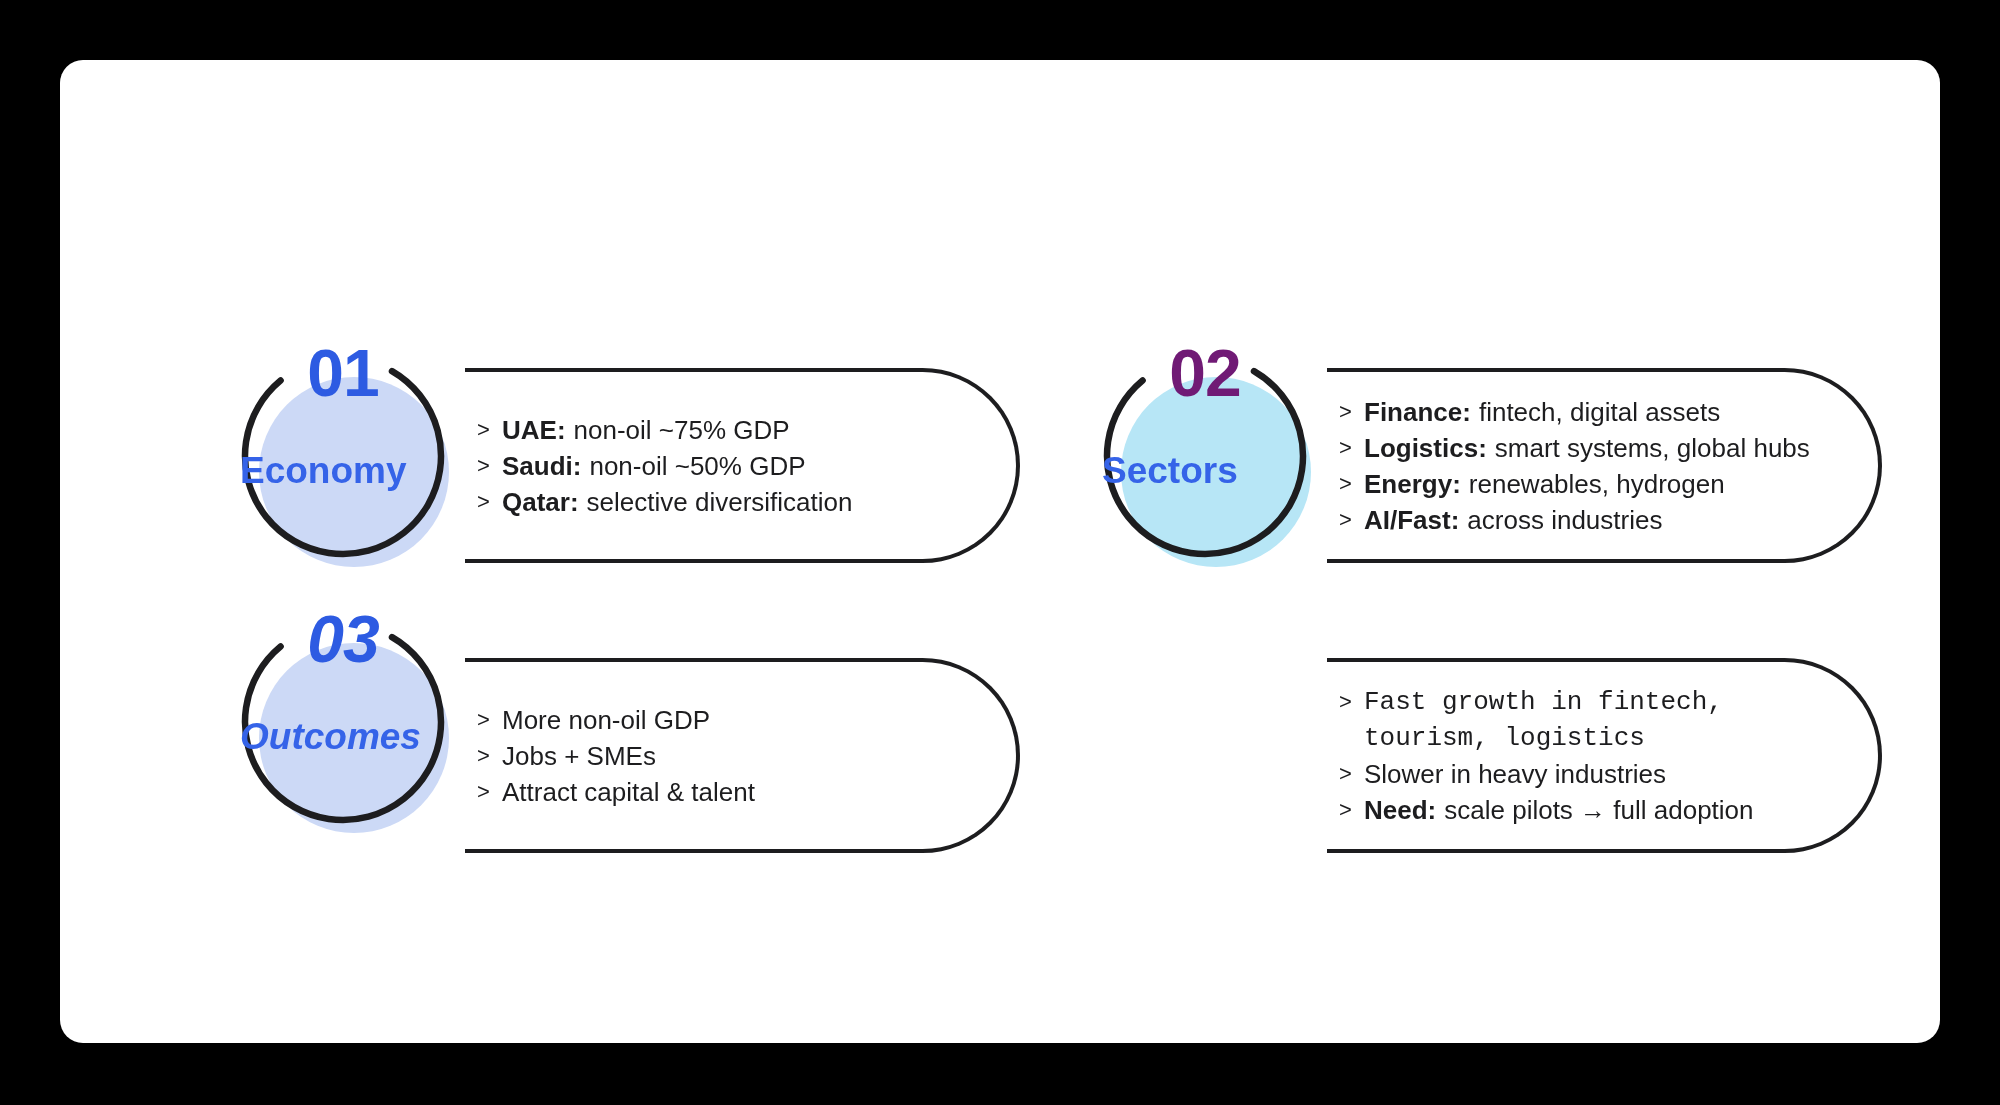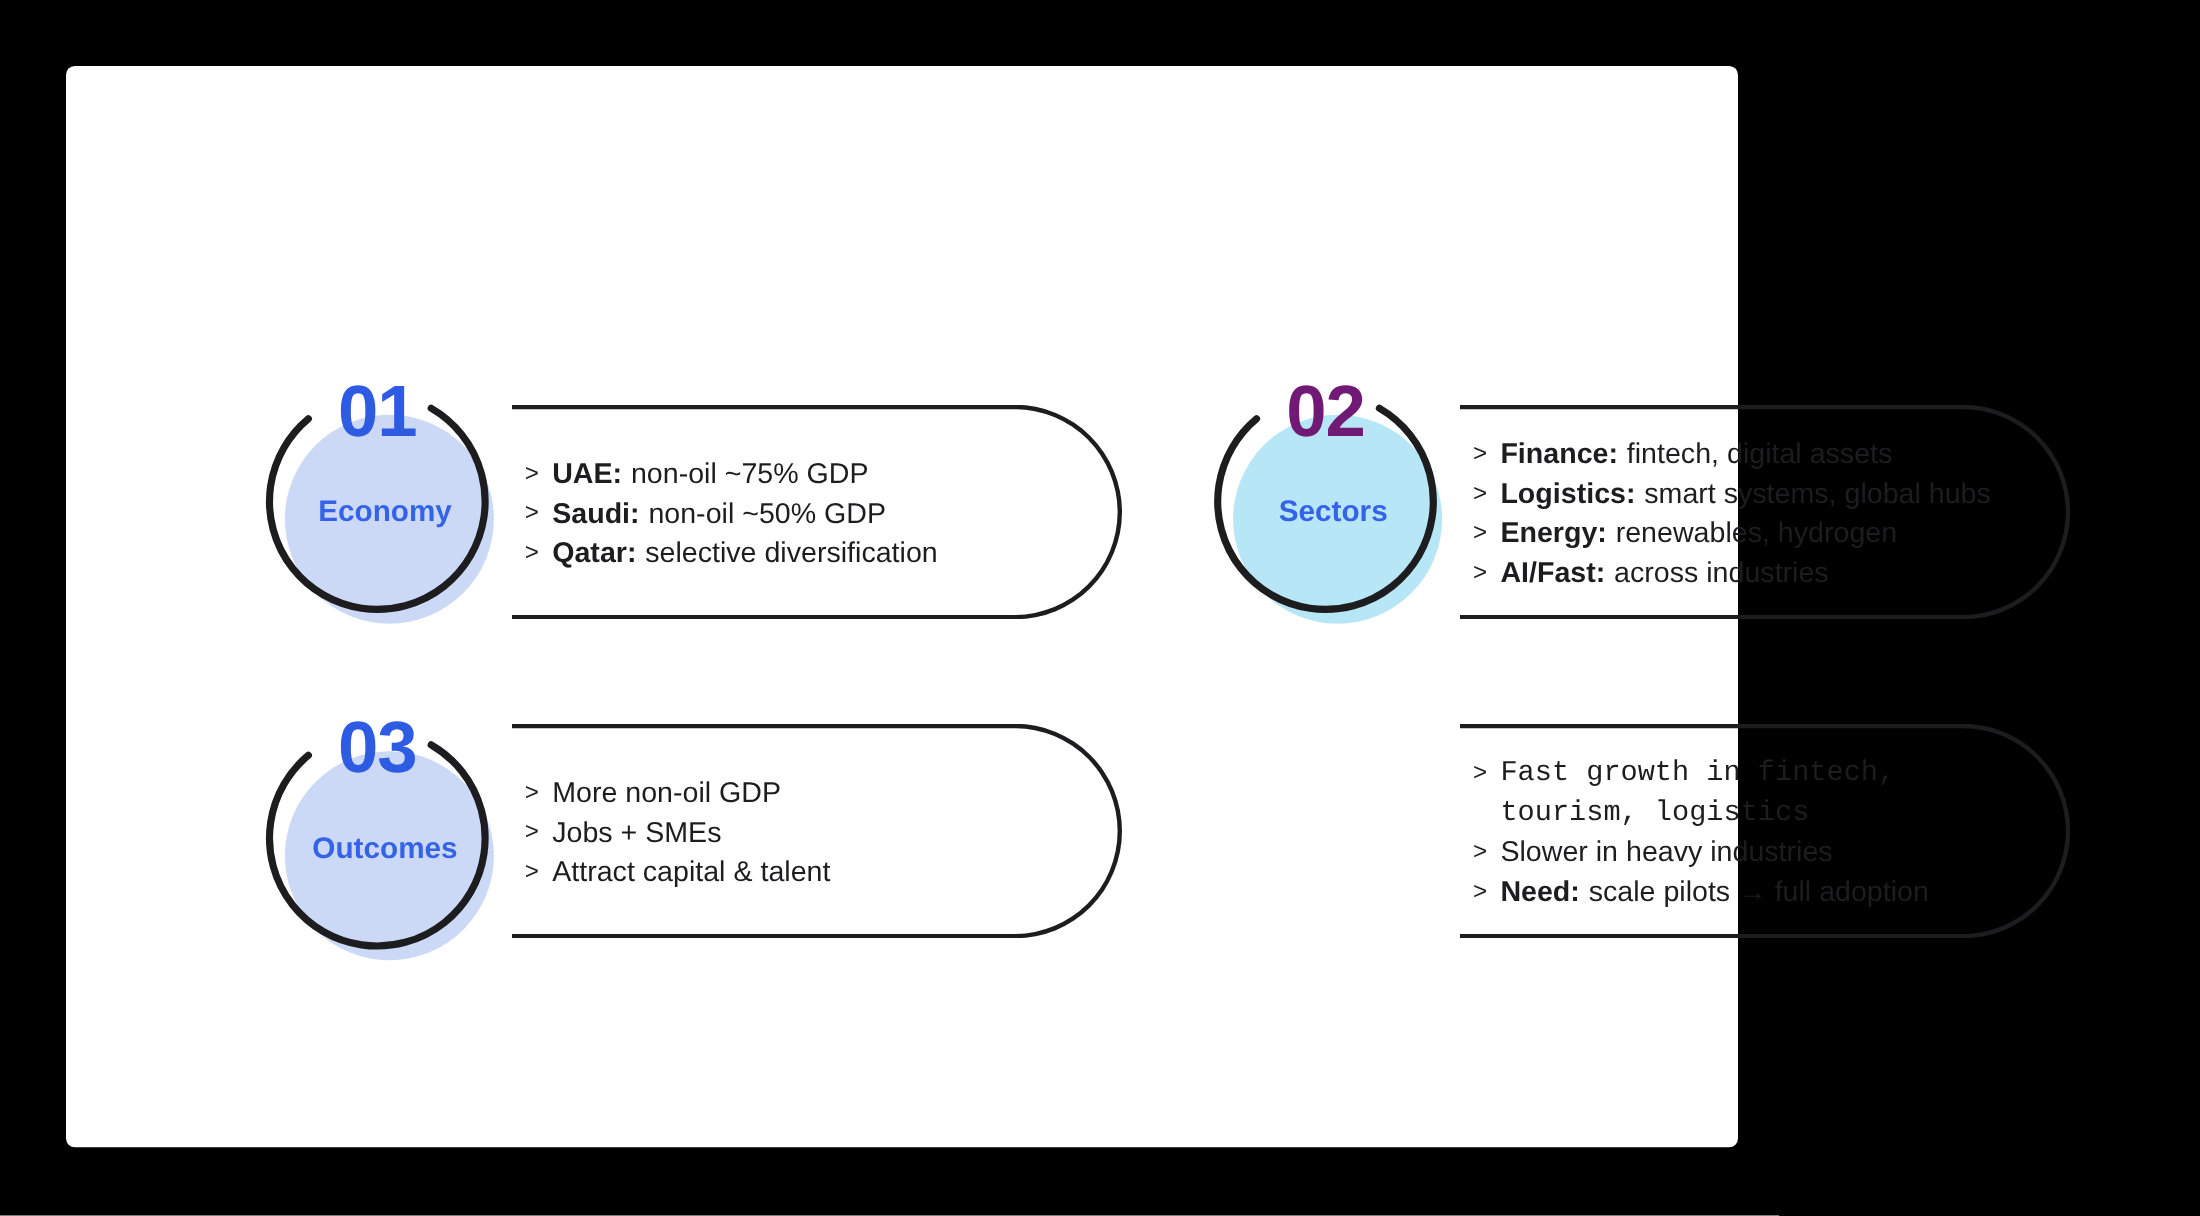--- a/index.html
+++ b/index.html
@@ -1,45 +1,45 @@
 <!DOCTYPE html>
 <html><head>
 <meta charset="utf-8">
 <style>
   html,body { margin:0; padding:0; }
   body {
     width:2000px; height:1105px; background:#000000; position:relative;
     font-family:"Liberation Sans","DejaVu Sans",sans-serif; overflow:hidden;
   }
   .panel {
-    position:absolute; left:60px; top:60px; width:1520px; height:983px;
-    background:#ffffff; border-radius:8px;
+    position:absolute; left:60px; top:60px; width:1880px; height:983px;
+    background:#ffffff; border-radius:23px;
   }
   
   .group { position:absolute; width:220px; height:220px; }
   .g1 { left:173px; top:286px; }
   .g2 { left:1035px; top:286px; }
-  .g3 { left:173px; top:592px; }
+  .g3 { left:173px; top:552px;font-style:italic; }
   .g4 { left:1035px; top:576px; }
   .fill-circle {
     position:absolute; left:26px; top:31px; width:190px; height:190px;
     border-radius:50%;
   }
   .blue-fill { background:#ccd9f6; }
   .cyan-fill { background:#b7e6f6; }
   .arc-svg { position:absolute; left:0; top:0; }
   .badge-number {
     position:absolute; left:0; top:-6px; width:220px; text-align:center;
     font-size:66px; font-weight:bold; line-height:1; letter-spacing:-1px;
   }
   .blue-num { color:#2d5be2; }
   .cyan-num { color:#701a75; }
   .badge-label {
-    position:absolute; left:7px; top:106px; width:220px; text-align:center;
-    font-size:27px; font-weight:bold; line-height:1; color:#3563e8;
+    position:absolute; left:7px; top:106px; width:220px; 
+    font-size:37px; font-weight:bold; line-height:1; color:#3563e8;
   }
   
   .card {
     position:absolute; width:555px; height:195px; box-sizing:border-box;
     border:4px solid #1d1d1f; border-left:none;
     border-radius:0 100px 100px 0;
   }
   .c1 { left:405px; top:308px; }
   .c2 { left:1267px; top:308px; }
   .c3 { left:405px; top:598px; }

